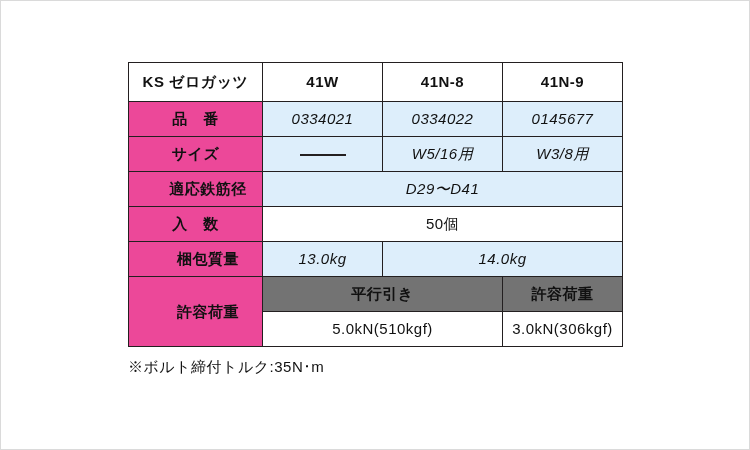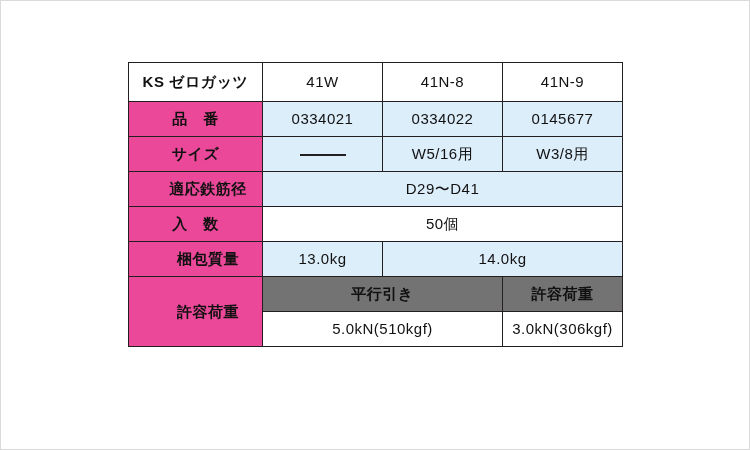--- a/index.html
+++ b/index.html
@@ -47,39 +47,40 @@
   col.c1 { width: 120px; }
   col.c2 { width: 120px; }
   col.c3 { width: 120px; }
 
   .hdr-label {
     font-weight: bold;
     font-size: 17px;
     letter-spacing: 0.5px;
   }
   .hdr-model {
-    font-weight: normal;
+    font-weight: bold;
     font-size: 17px;
     letter-spacing: 0.5px;
   }
   tr.row-head td {
     height: 38px;
   }
   td.label {
     background: #ec4899;
     font-weight: bold;
     font-size: 15px;
     letter-spacing: 2px;
   }
   td.label.tight {
     letter-spacing: 0.5px;
     padding-left: 25px;
   }
   td.blue {
     background: #ddeefb;
+    font-style: italic;
   }
   td.white {
     background: #ffffff;
   }
   td.peach {
     background: #737373;
     font-weight: bold;
   }
   .dash {
     display: inline-block;
@@ -164,15 +165,16 @@
           <td class="peach">許容荷重</td>
         </tr>
         <tr>
           <td class="white" colspan="2">5.0kN(510kgf)</td>
           <td class="white">3.0kN(306kgf)</td>
         </tr>
       </tbody>
     </table>
   </div>
 
+  <div class="note">※ボルト締付トルク:35N･m</div>
 
   <div class="outer-border"></div>
 </div>
 
 </body></html>

